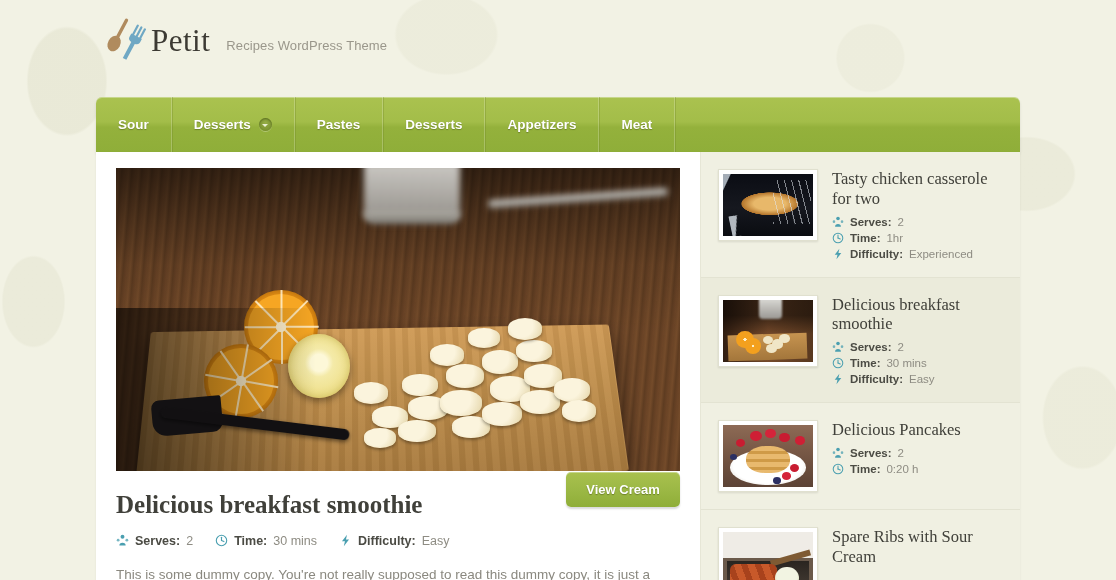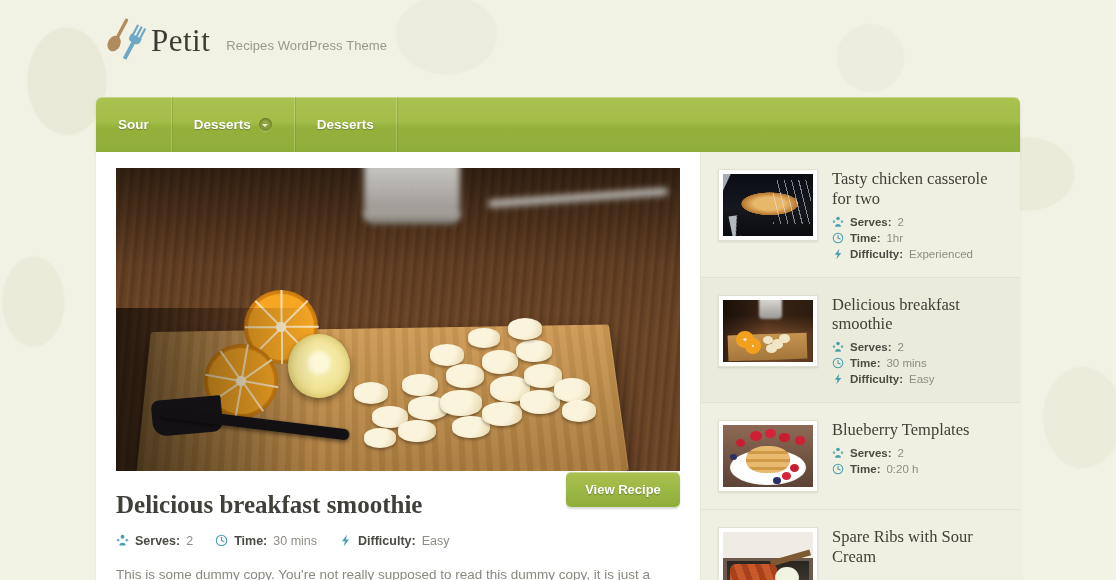--- a/index.html
+++ b/index.html
@@ -329,21 +329,30 @@
       <div class="nav-item">
         <span>Sour</span>
       </div>
       <div class="nav-item">
         <span>Desserts</span>
         <span class="caret">
           <i></i>
         </span>
       </div>
       <div class="nav-item">
+        <span>Pastes</span>
+      </div>
+      <div class="nav-item">
         <span>Desserts</span>
+      </div>
+      <div class="nav-item">
+        <span>Appetizers</span>
+      </div>
+      <div class="nav-item">
+        <span>Meat</span>
       </div>
       <div class="nav-filler"></div>
     </nav>
 
   <div class="shell">
 
     <div class="main">
 
       <div class="hero">
         <div class="wood"></div>
@@ -436,21 +445,21 @@
       <path d="M8.6 0.8 L3.2 7.8 H6.4 L5.2 13.2 L10.8 5.9 H7.5 Z" fill="#4a9fb0"></path>
     </svg>
             </span>
             <span class="meta-label">Difficulty:</span>
             <span class="meta-value">Easy</span>
           </div>
         </div>
 
       <p class="excerpt">This is some dummy copy. You're not really supposed to read this dummy copy, it is just a place holder for</p>
 
-      <button class="view-btn">View Recipe</button>
+      <button class="view-btn">View Cream</button>
     </div>
 
     <div class="divider"></div>
 
     <aside class="sidebar" id="sidebar">
         <div class="side-item">
           <div class="thumb">
             <div class="ph">
               <div class="art-casserole"></div>
             </div>
@@ -554,21 +563,21 @@
                 <div class="berry" style="left:80%;top:18%;width:11%;height:14%;background:#cf1f35"></div>
                 <div class="berry" style="left:14%;top:22%;width:11%;height:14%;background:#c81c31"></div>
                 <div class="berry" style="left:8%;top:46%;width:8%;height:10%;background:#2b2f63"></div>
                 <div class="berry" style="left:74%;top:62%;width:10%;height:13%;background:#c81c31"></div>
                 <div class="berry" style="left:66%;top:76%;width:10%;height:12%;background:#d5243a"></div>
                 <div class="berry" style="left:56%;top:84%;width:9%;height:11%;background:#2b2f63"></div>
               </div>
             </div>
           </div>
           <div class="side-body">
-            <div class="side-title">Blueberry Templates</div>
+            <div class="side-title">Delicious Pancakes</div>
             <div class="side-meta">
               <span class="ico">
                 <svg width="12" height="12" viewBox="0 0 14 14">
       <circle cx="7" cy="3" r="2.1" fill="#4a9fb0"></circle>
       <path d="M3.6 12.4 q0-3.1 3.4-3.1 t3.4 3.1 z" fill="#4a9fb0"></path>
       <circle cx="2.3" cy="6.6" r="1.5" fill="#4a9fb0" opacity=".75"></circle>
       <circle cx="11.7" cy="6.6" r="1.5" fill="#4a9fb0" opacity=".75"></circle>
     </svg>
               </span>
               <span class="meta-label">Serves:</span>

